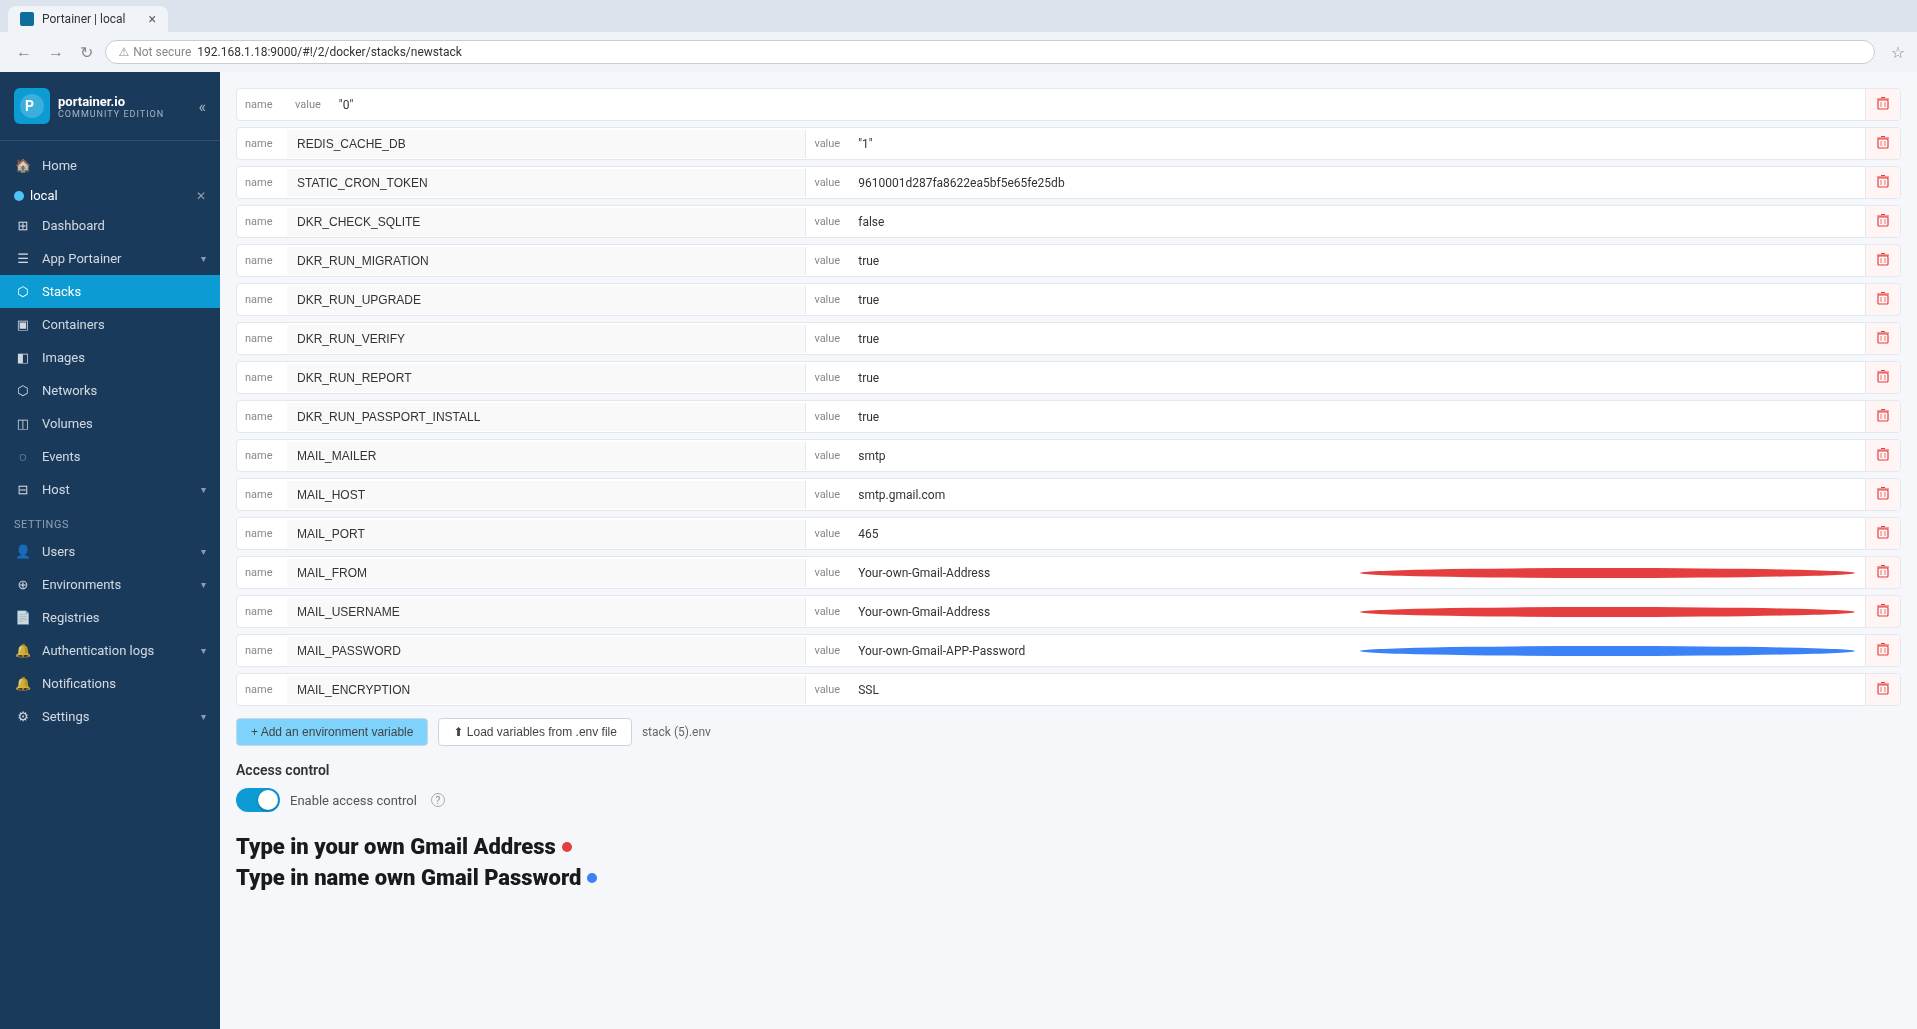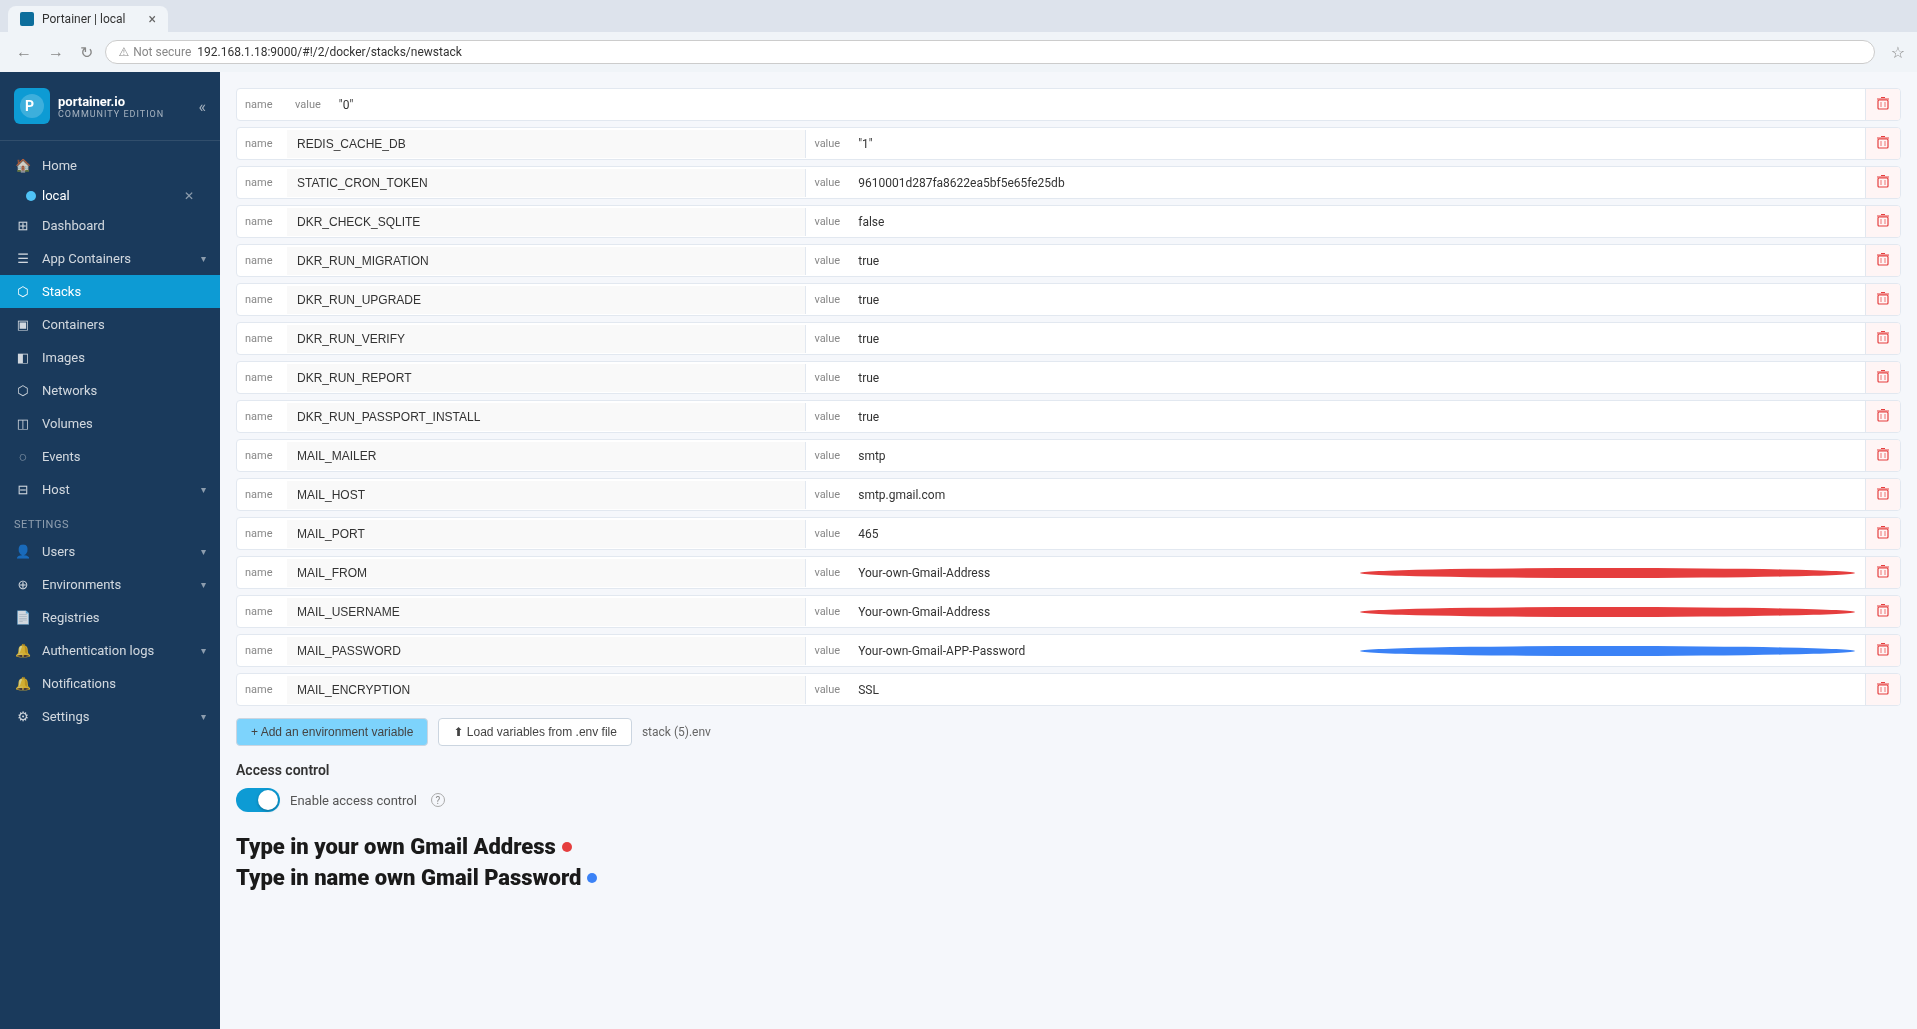--- a/index.html
+++ b/index.html
@@ -26,21 +26,21 @@
     .logo-area { display: flex; align-items: center; gap: 8px; }
     .logo-icon { width: 36px; height: 36px; background: #0d9bd4; border-radius: 6px; display: flex; align-items: center; justify-content: center; color: white; font-weight: bold; font-size: 16px; }
     .collapse-btn { color: rgba(255,255,255,0.6); cursor: pointer; font-size: 16px; }
 
     .sidebar-nav { flex: 1; padding: 8px 0; }
     .nav-item { display: flex; align-items: center; gap: 10px; padding: 9px 14px; cursor: pointer; color: rgba(255,255,255,0.8); font-size: 13px; transition: background 0.15s; }
     .nav-item.active { background: #0d9bd4; color: white; }
     .nav-item .icon { width: 18px; text-align: center; flex-shrink: 0; }
     .nav-item .chevron { margin-left: auto; font-size: 10px; color: rgba(255,255,255,0.5); }
     .nav-section-label { font-size: 11px; color: rgba(255,255,255,0.5); padding: 12px 14px 4px; text-transform: uppercase; letter-spacing: 0.5px; }
-    .env-badge { display: flex; align-items: center; gap: 6px; padding: 6px 26px; }
+    .env-badge { display: flex; align-items: center; gap: 6px; padding: 6px 14px; }
     .env-dot { width: 10px; height: 10px; background: #4fc3f7; border-radius: 50%; }
     .env-name { font-size: 13px; color: white; }
     .env-close { margin-left: auto; color: rgba(255,255,255,0.5); cursor: pointer; font-size: 12px; }
 
     
     .main-content { flex: 1; overflow-y: auto; background: #f5f7fb; padding: 16px; }
 
     
     .env-row { display: flex; align-items: center; gap: 0; margin-bottom: 6px; background: white; border: 1px solid #e2e8f0; border-radius: 4px; overflow: hidden; }
     .env-label { font-size: 11px; color: #888; padding: 0 8px; min-width: 50px; flex-shrink: 0; }
@@ -125,21 +125,21 @@
         <div class="env-dot"></div>
         <span class="env-name">local</span>
         <span class="env-close">✕</span>
       </div>
       <div class="nav-item">
         <span class="icon">⊞</span>
         <span>Dashboard</span>
       </div>
       <div class="nav-item">
         <span class="icon">☰</span>
-        <span>App Containers</span>
+        <span>App Portainer</span>
         <span class="chevron">▾</span>
       </div>
       <div class="nav-item active">
         <span class="icon">⬡</span>
         <span>Stacks</span>
       </div>
       <div class="nav-item">
         <span class="icon">▣</span>
         <span>Containers</span>
       </div>

